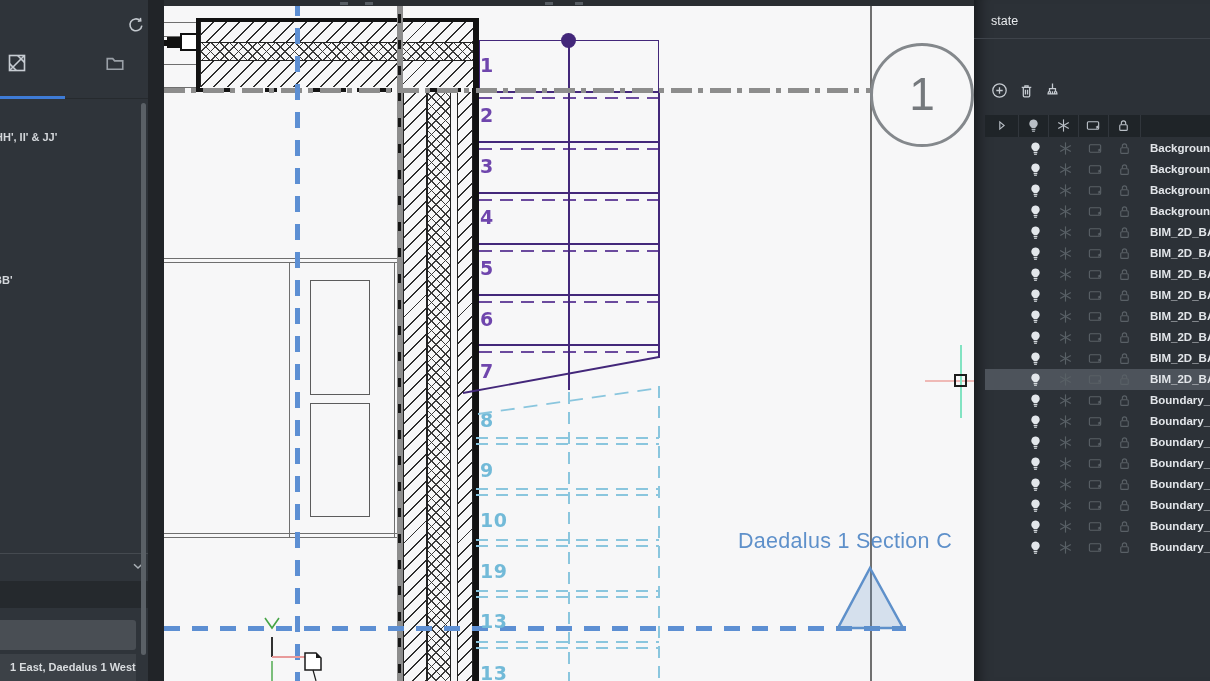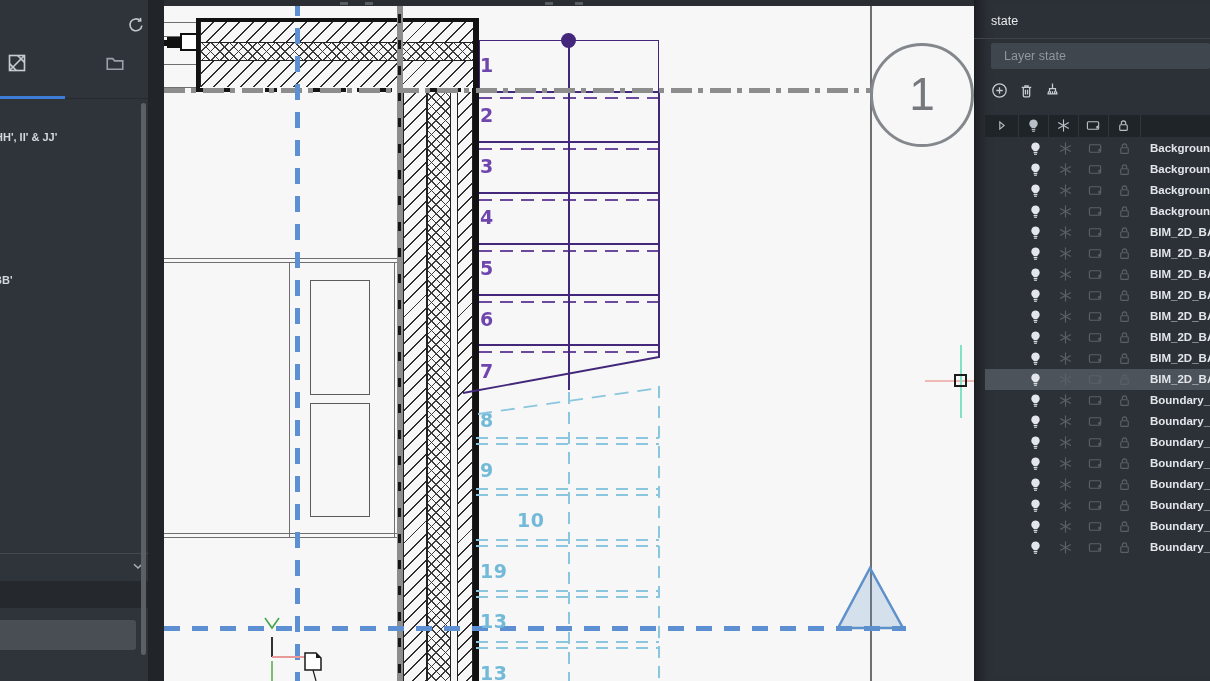--- a/index.html
+++ b/index.html
@@ -196,20 +196,21 @@
     <div class="sb-label" style="left:-5px; top:131px;">HH', II' &amp; JJ'</div>
     <div class="sb-label" style="left:-6px; top:274px;">BB'</div>
     <div class="sb-divider"></div>
     <div class="sb-chevron">
         <svg viewBox="0 0 16 16">
           <use href="#i-chev"></use>
         </svg>
       </div>
     <div class="sb-darkband"></div>
     <div class="sb-item-blank"></div>
+    <div class="sb-item2">1 East, Daedalus 1 West</div>
     <div class="sb-scroll">
         <div class="sb-thumb"></div>
       </div>
   </aside>
 
   <div class="gutter"></div>
 
   <main class="canvas">
 
     <div class="abs topstrip">
@@ -281,61 +282,61 @@
     <div id="stair-numbers">
         <span class="num p" style="left: 316px; top: 54px;">1</span>
         <span class="num p" style="left: 316px; top: 104px;">2</span>
         <span class="num p" style="left: 316px; top: 155px;">3</span>
         <span class="num p" style="left: 316px; top: 206px;">4</span>
         <span class="num p" style="left: 316px; top: 257px;">5</span>
         <span class="num p" style="left: 316px; top: 308px;">6</span>
         <span class="num p" style="left: 316px; top: 360px;">7</span>
         <span class="num c" style="left: 316px; top: 409px;">8</span>
         <span class="num c" style="left: 316px; top: 459px;">9</span>
-        <span class="num c" style="left: 316px; top: 509px; margin-left: 37px;">10</span>
+        <span class="num c" style="left: 316px; top: 509px;">10</span>
         <span class="num c" style="left: 316px; top: 560px;">19</span>
         <span class="num c" style="left: 316px; top: 610px;">13</span>
         <span class="num c" style="left: 316px; top: 662px;">13</span>
       </div>
 
     <div class="abs gray-vband" style="left:233px;top:0;height:681px"></div>
     <div class="abs gray-vdash-black" style="left:234px;top:14px;height:667px"></div>
     <div class="abs gray-dashdot" style="left:0;top:88px;width:708px"></div>
     <div class="abs walldash" style="left:32px;top:88px;width:283px;height:4px"></div>
     <div class="abs gray-thinv" style="left:706px;top:0;height:681px"></div>
     <div class="abs blue-v" style="left:131px;top:0;height:681px"></div>
     <div class="abs blue-h" style="left:0;top:626px;width:742px"></div>
 
     <svg class="abs overlay-svg" viewBox="0 0 810 681">
       <line x1="299" y1="393" x2="495" y2="357" stroke="#43277a" stroke-width="1.8"></line>
       <line x1="314" y1="414" x2="495" y2="388" stroke="#8ac6de" stroke-width="1.8" stroke-dasharray="14 9"></line>
       <polygon points="706,568 674,628 739,628" fill="rgba(94,144,202,0.22)" stroke="#5e90ca" stroke-width="2.5"></polygon>
     </svg>
 
     <div class="abs balloon">1</div>
+    <div class="abs section-text">Daedalus 1 Section C</div>
 
     <svg class="abs ucs-svg" viewBox="0 0 80 69">
       <path d="M10 6 17 16 24 6" fill="none" stroke="#46a546" stroke-width="1.6"></path>
       <line x1="17" y1="25" x2="17" y2="45" stroke="#1a1a1a" stroke-width="1.8"></line>
       <line x1="17" y1="45" x2="58" y2="45" stroke="#e89a9a" stroke-width="2"></line>
       <line x1="17" y1="49" x2="17" y2="69" stroke="#46a546" stroke-width="1.4"></line>
       <path d="M50 41h11l5 5v12H50Z" fill="#ffffff" stroke="#1a1a1a" stroke-width="1.5"></path>
       <path d="M61 41l5 5h-5Z" fill="#1a1a1a"></path>
       <line x1="58" y1="58" x2="61" y2="69" stroke="#1a1a1a" stroke-width="1.2"></line>
     </svg>
 
     <div class="abs xhair-h"></div>
     <div class="abs xhair-v"></div>
     <div class="abs xhair-box"></div>
   </main>
 
   <aside class="layers">
     <div class="lp-title">state</div>
     <div class="lp-div"></div>
-    <input class="lp-input" placeholder="Layer state" style="">
     <div class="lp-tool" style="left:17px">
         <svg viewBox="0 0 16 16">
           <use href="#i-plusc"></use>
         </svg>
       </div>
     <div class="lp-tool" style="left:44px">
         <svg viewBox="0 0 16 16">
           <use href="#i-trash"></use>
         </svg>
       </div>

